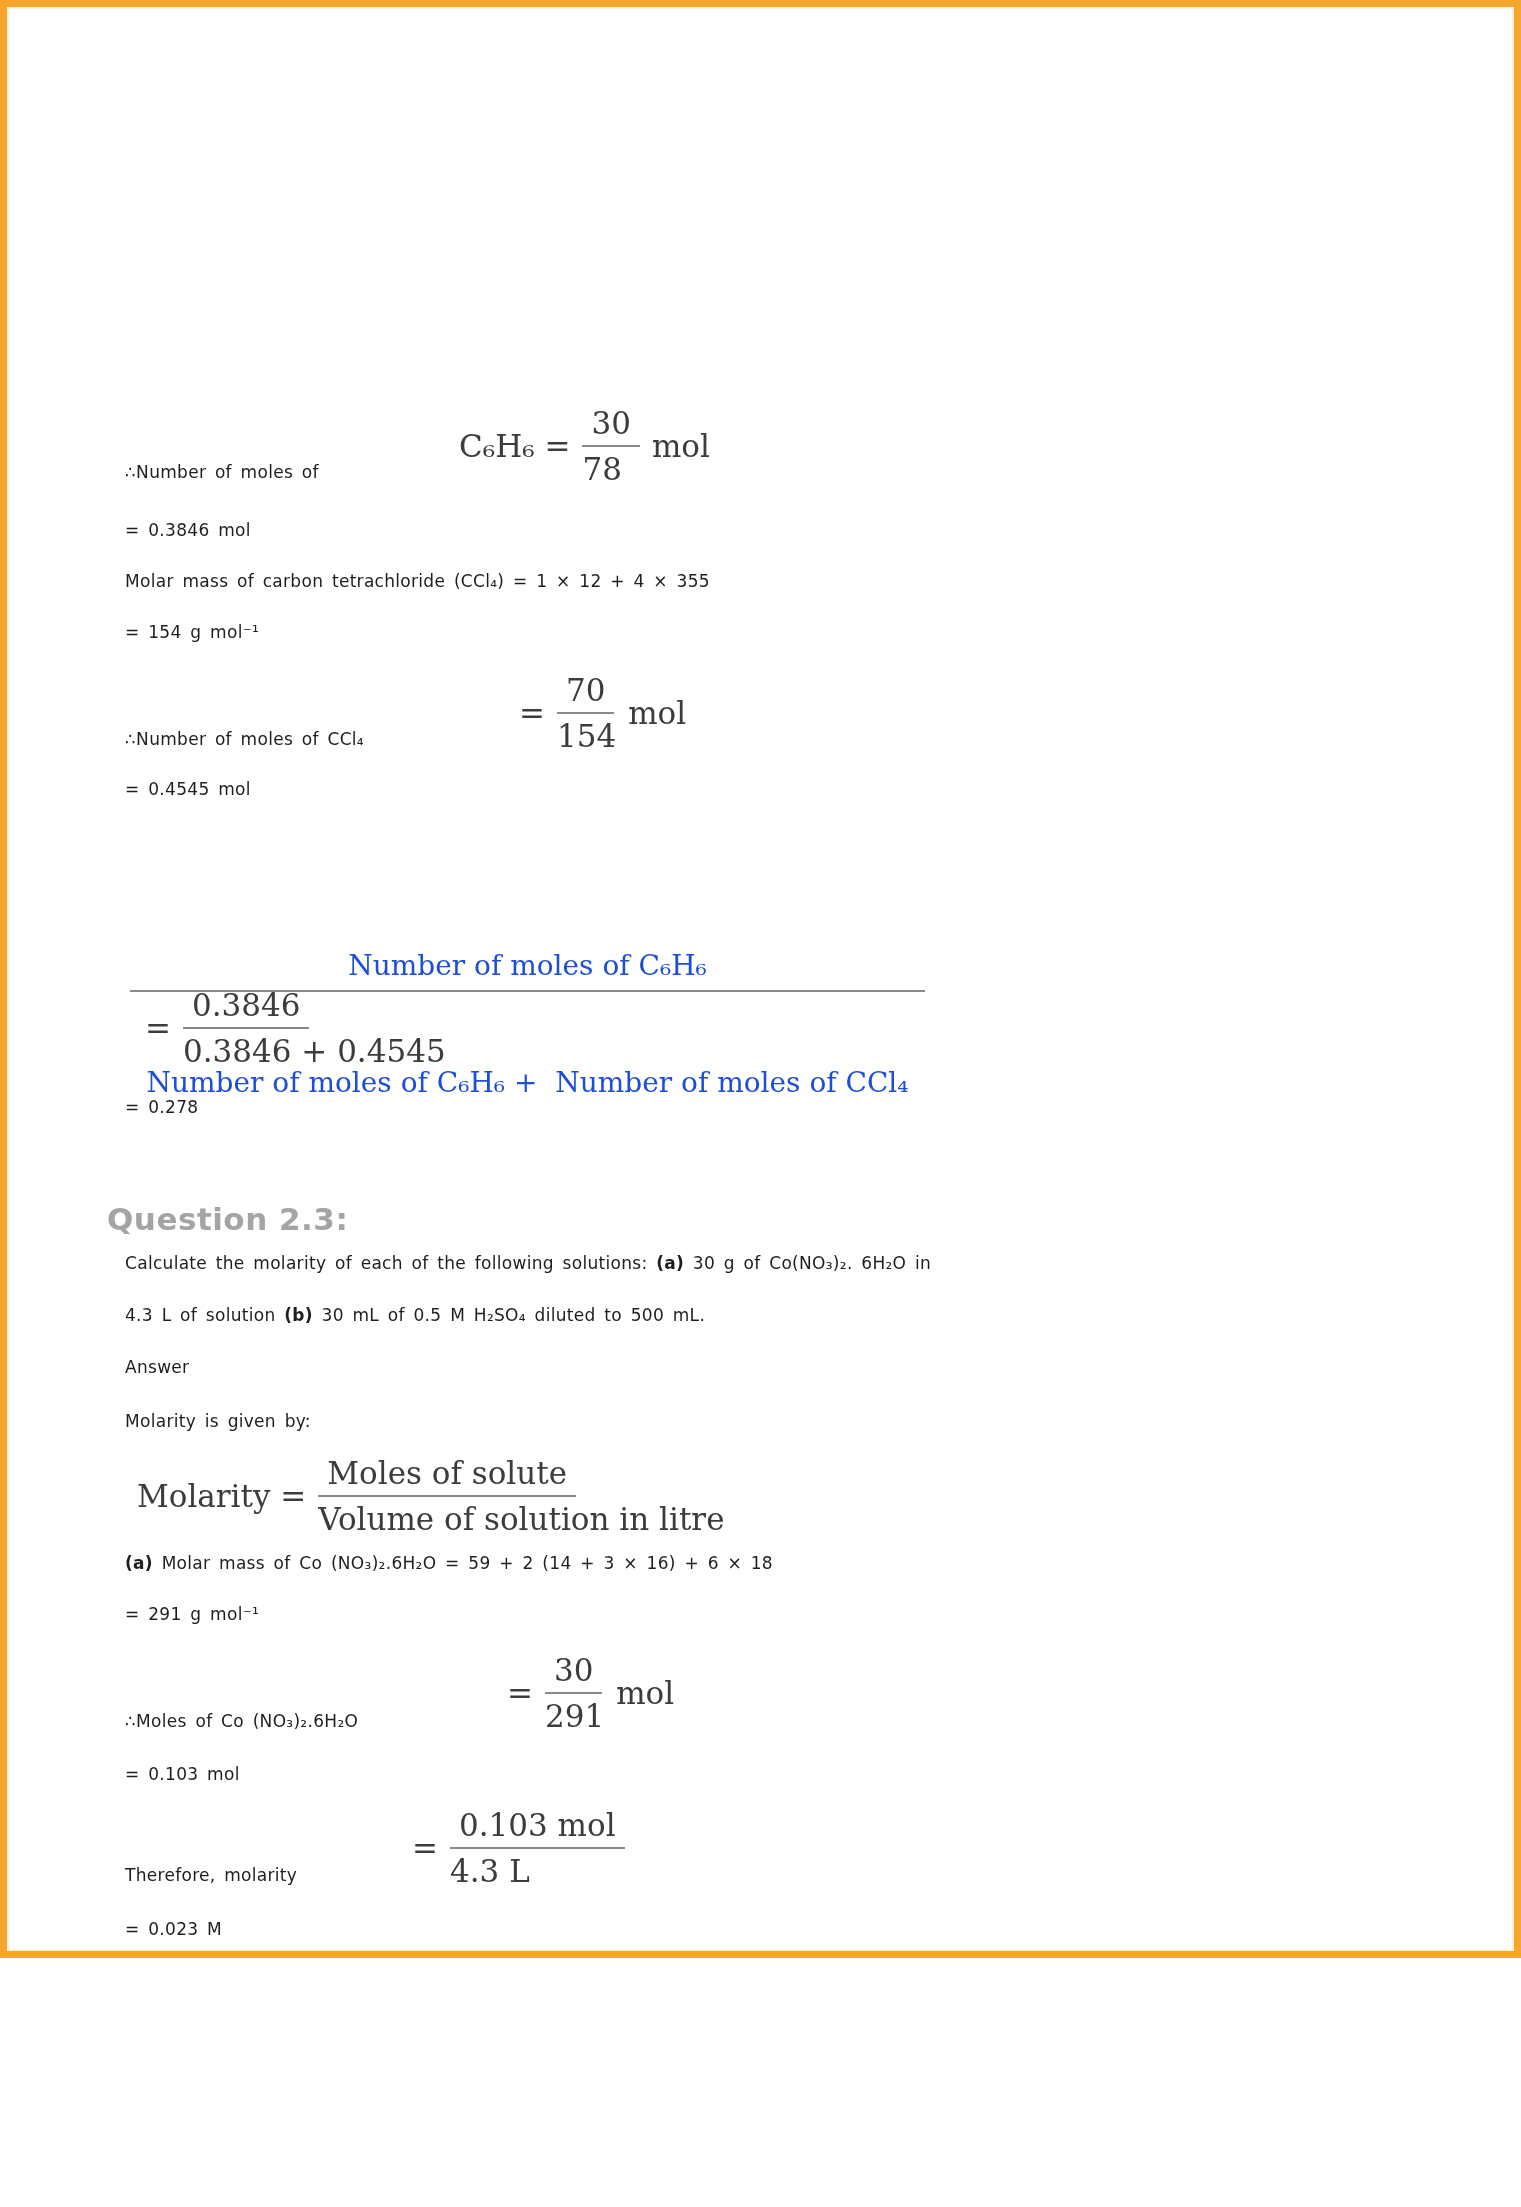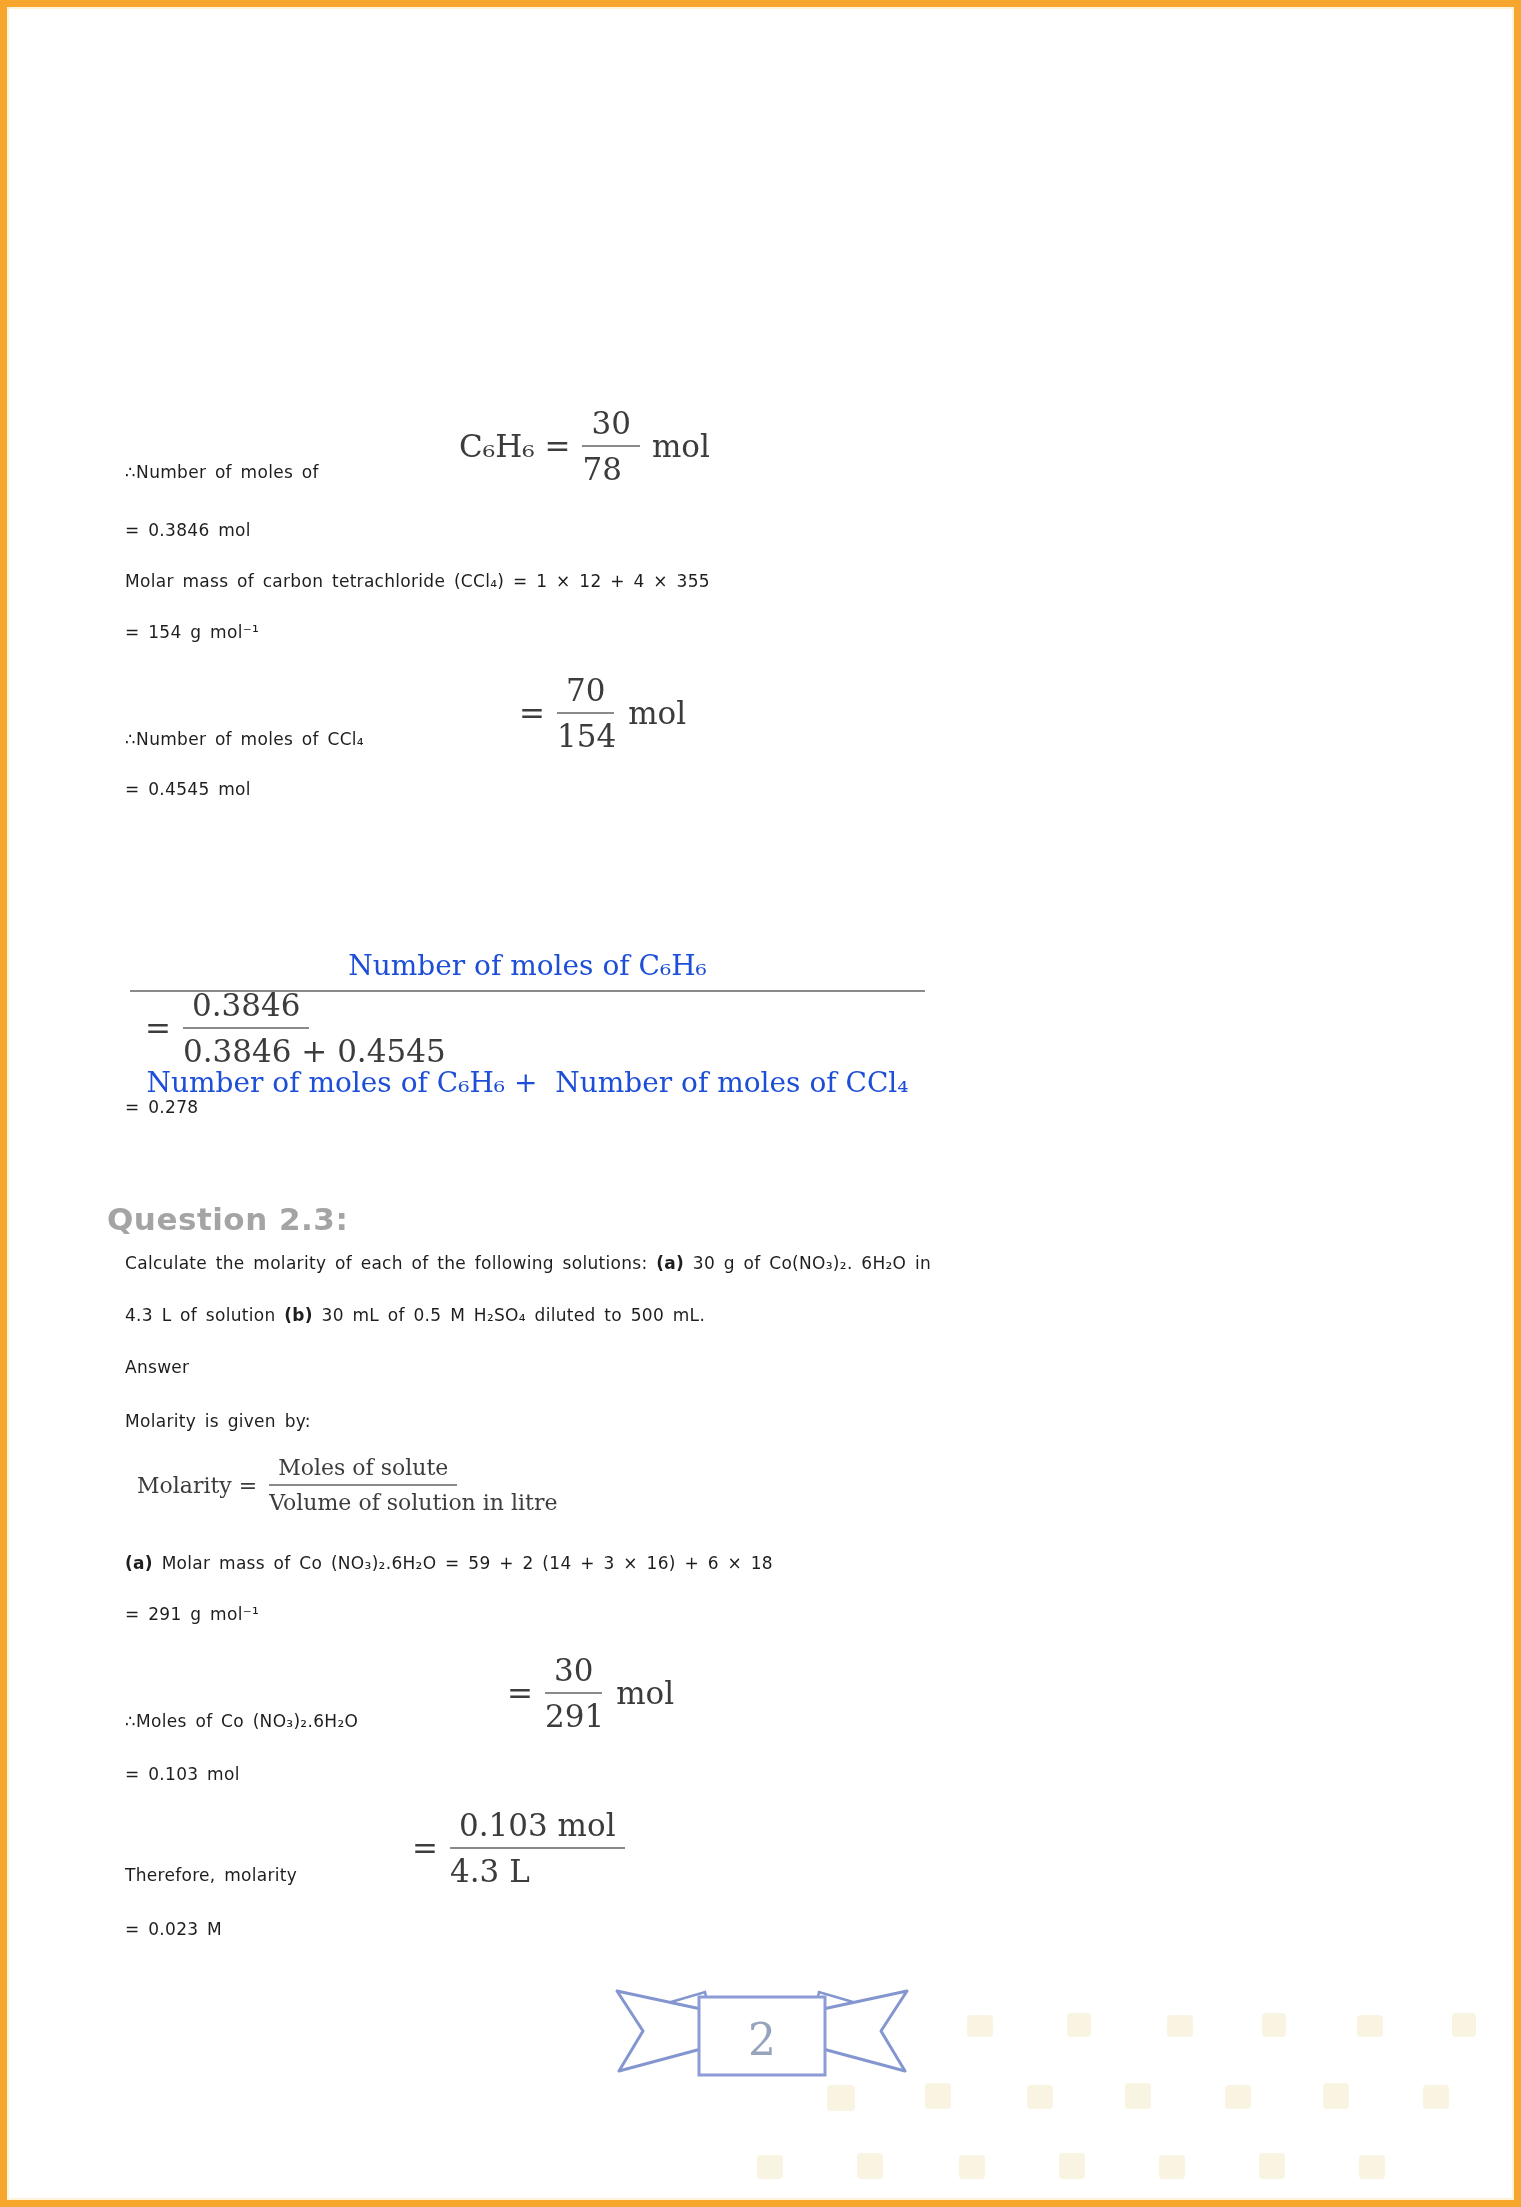--- a/index.html
+++ b/index.html
@@ -1,18 +1,18 @@
 <!DOCTYPE html>
 <html><head>
 <meta charset="utf-8">
 <style>
   html,body{margin:0;padding:0;background:#ffffff;}
   .page{
     position:relative;
-    width:1521px;height:2207px;
+    width:1521px;height:1958px;
     box-sizing:border-box;
     background:#ffffff;
     border:7px solid #F6A62D;
     box-shadow:inset 0 0 0 2px #fff3da;
     overflow:hidden;
     font-family:"DejaVu Sans","Liberation Sans",sans-serif;
     color:#1e1e1e;
     text-decoration:underline;
   }
   .line{
@@ -91,21 +91,21 @@
   </div>
   <div class="line" style="top:1090px;">= 0.278</div>
 
   <div class="heading" style="top:1194px;">Question 2.3:</div>
 
   <div class="line" style="top:1246px;"><span>Calculate the molarity of each of the following solutions: </span><span class="b">(a)</span><span> 30 g of Co(NO₃)₂. 6H₂O in</span></div>
   <div class="line" style="top:1298px;"><span>4.3 L of solution </span><span class="b">(b)</span><span> 30 mL of 0.5 M H₂SO₄ diluted to 500 mL.</span></div>
   <div class="line" style="top:1350px;">Answer</div>
   <div class="line" style="top:1404px;">Molarity is given by:</div>
 
-  <div class="formula" style="left:130px;top:1448px;font-size:22px;">
+  <div class="formula" style="left:130px;top:1448px;font-size:31px;">
     <span>Molarity =</span>
     <span class="frac">
       <span class="num">Moles of solute</span>
       <span class="den">Volume of solution in litre</span>
     </span>
   </div>
 
   <div class="line" style="top:1546px;"><span class="b">(a)</span><span> Molar mass of Co (NO₃)₂.6H₂O = 59 + 2 (14 + 3 × 16) + 6 × 18</span></div>
   <div class="line" style="top:1597px;">= 291 g mol⁻¹</div>
 

